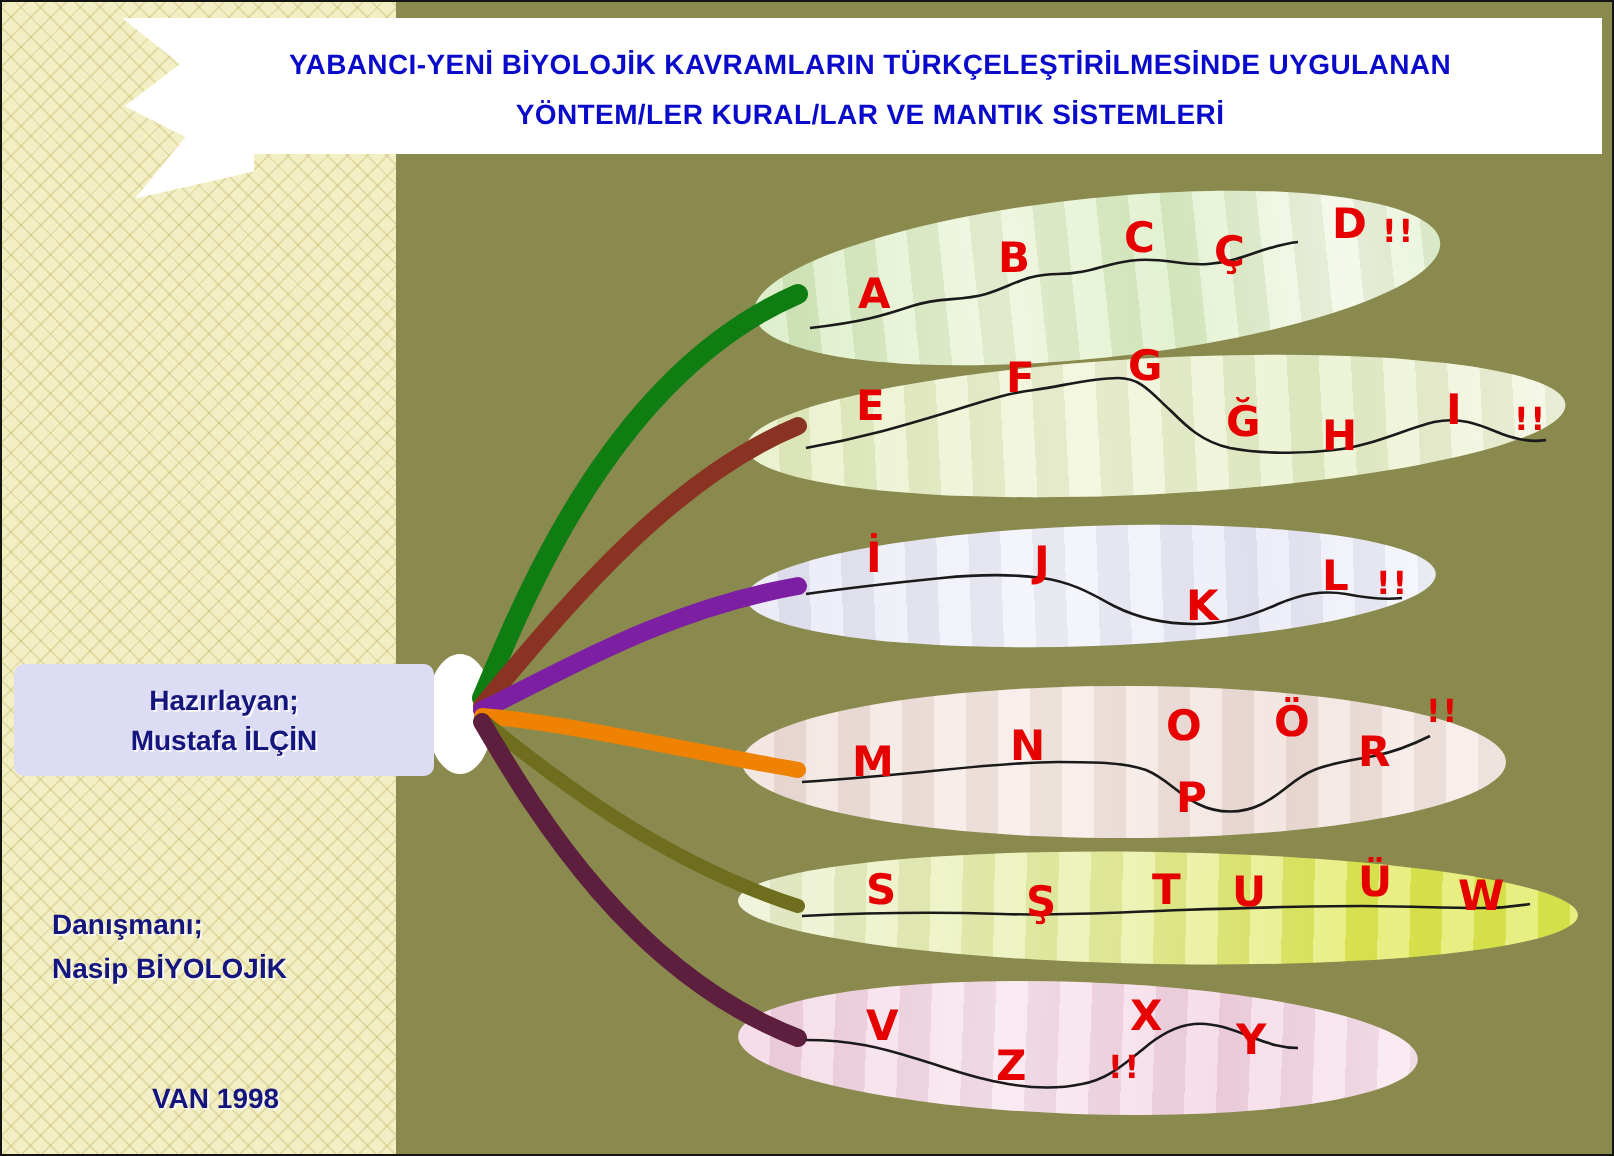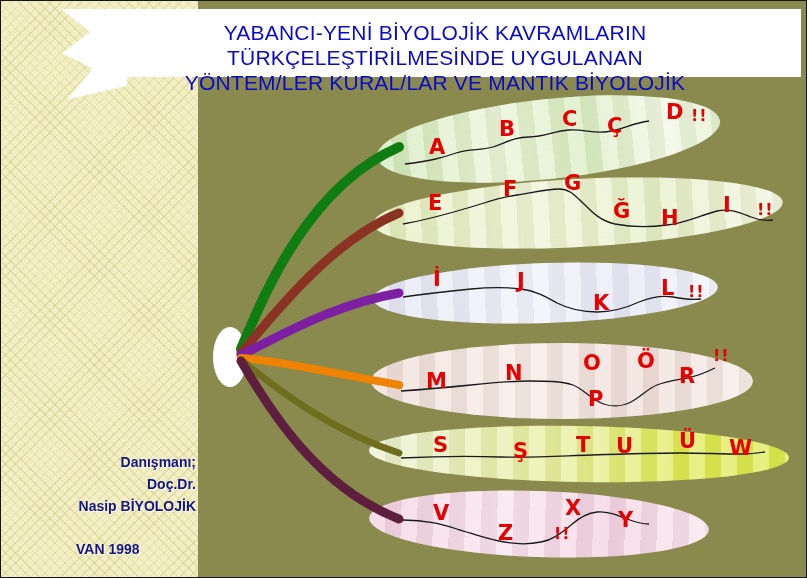--- a/index.html
+++ b/index.html
@@ -17,31 +17,31 @@
       repeating-linear-gradient(-45deg, rgba(165,145,45,.20) 0 1px, transparent 1px 7px);
   }
   
   .banner-main{position:absolute;left:118px;top:8px;width:682px;height:68px;background:#ffffff;}
   .banner-tail{
     position:absolute;left:60px;top:8px;width:66px;height:96px;background:#ffffff;
     clip-path:polygon(100% 0,0 0,44% 24%,2% 46%,48% 62%,10% 94%,100% 80%);
   }
   .title-wrap{
     position:absolute;left:84px;top:19px;width:700px;text-align:center;
-    color:#0a0acb;font-weight:normal;font-size:21px;line-height:25px;letter-spacing:.2px;
+    color:#0a0acb;font-weight:bold;font-size:14px;line-height:25px;letter-spacing:.2px;
   }
   
   .prepared-box{
     position:absolute;left:6px;top:331px;width:210px;height:56px;background:#dcdcf4;
     border-radius:5px;display:flex;flex-direction:column;align-items:center;justify-content:center;
     color:#15157e;font-weight:bold;font-size:14px;line-height:20px;
     text-shadow:1px 1px 0 rgba(255,255,255,.8);
   }
   .advisor-box{
-    position:absolute;left:25px;top:450px;width:170px;text-align:right;
+    position:absolute;left:25px;top:450px;width:170px;text-align:left;
     color:#15157e;font-weight:bold;font-size:14px;line-height:22px;
     text-shadow:1px 1px 0 rgba(255,255,255,.8);
   }
   .place-year{
     position:absolute;left:75px;top:540px;color:#15157e;font-weight:bold;font-size:14px;
     text-shadow:1px 1px 0 rgba(255,255,255,.8);
   }
   
   .center-node{
     position:absolute;left:212px;top:326px;width:34px;height:60px;background:#ffffff;
@@ -78,21 +78,21 @@
 <body>
 
 <div class="slide">
 
   <div class="side-panel"></div>
 
   <div class="banner-tail"></div>
   <div class="banner-main"></div>
   <div class="title-wrap">
     <div>YABANCI-YENİ BİYOLOJİK KAVRAMLARIN TÜRKÇELEŞTİRİLMESİNDE UYGULANAN</div>
-    <div>YÖNTEM/LER KURAL/LAR VE MANTIK BİYOLOJİK</div>
+    <div>YÖNTEM/LER KURAL/LAR VE MANTIK SİSTEMLERİ</div>
   </div>
 
   <div class="leaf leaf1">
       <div class="leaf-stripes"></div>
     </div>
   <div class="leaf leaf2">
       <div class="leaf-stripes"></div>
     </div>
   <div class="leaf leaf3">
       <div class="leaf-stripes"></div>
@@ -161,22 +161,25 @@
   <span class="ltr" style="left:615px;top:433px">U</span>
   <span class="ltr" style="left:678px;top:428px">Ü</span>
   <span class="ltr" style="left:728px;top:435px">W</span>
 
   <span class="ltr" style="left:432px;top:500px">V</span>
   <span class="ltr" style="left:497px;top:520px">Z</span>
   <span class="ltr bang" style="left:553px;top:523px">!!</span>
   <span class="ltr" style="left:564px;top:495px">X</span>
   <span class="ltr" style="left:617px;top:507px">Y</span>
 
+  <div class="prepared-box">
+    <div>Hazırlayan;</div>
+    <div>Mustafa İLÇİN</div>
+  </div>
 
   <div class="advisor-box">
     <div>Danışmanı;</div>
-    <div>Doç.Dr.</div>
     <div>Nasip BİYOLOJİK</div>
   </div>
 
   <div class="place-year">VAN  1998</div>
 
 </div>
 
 </body></html>

